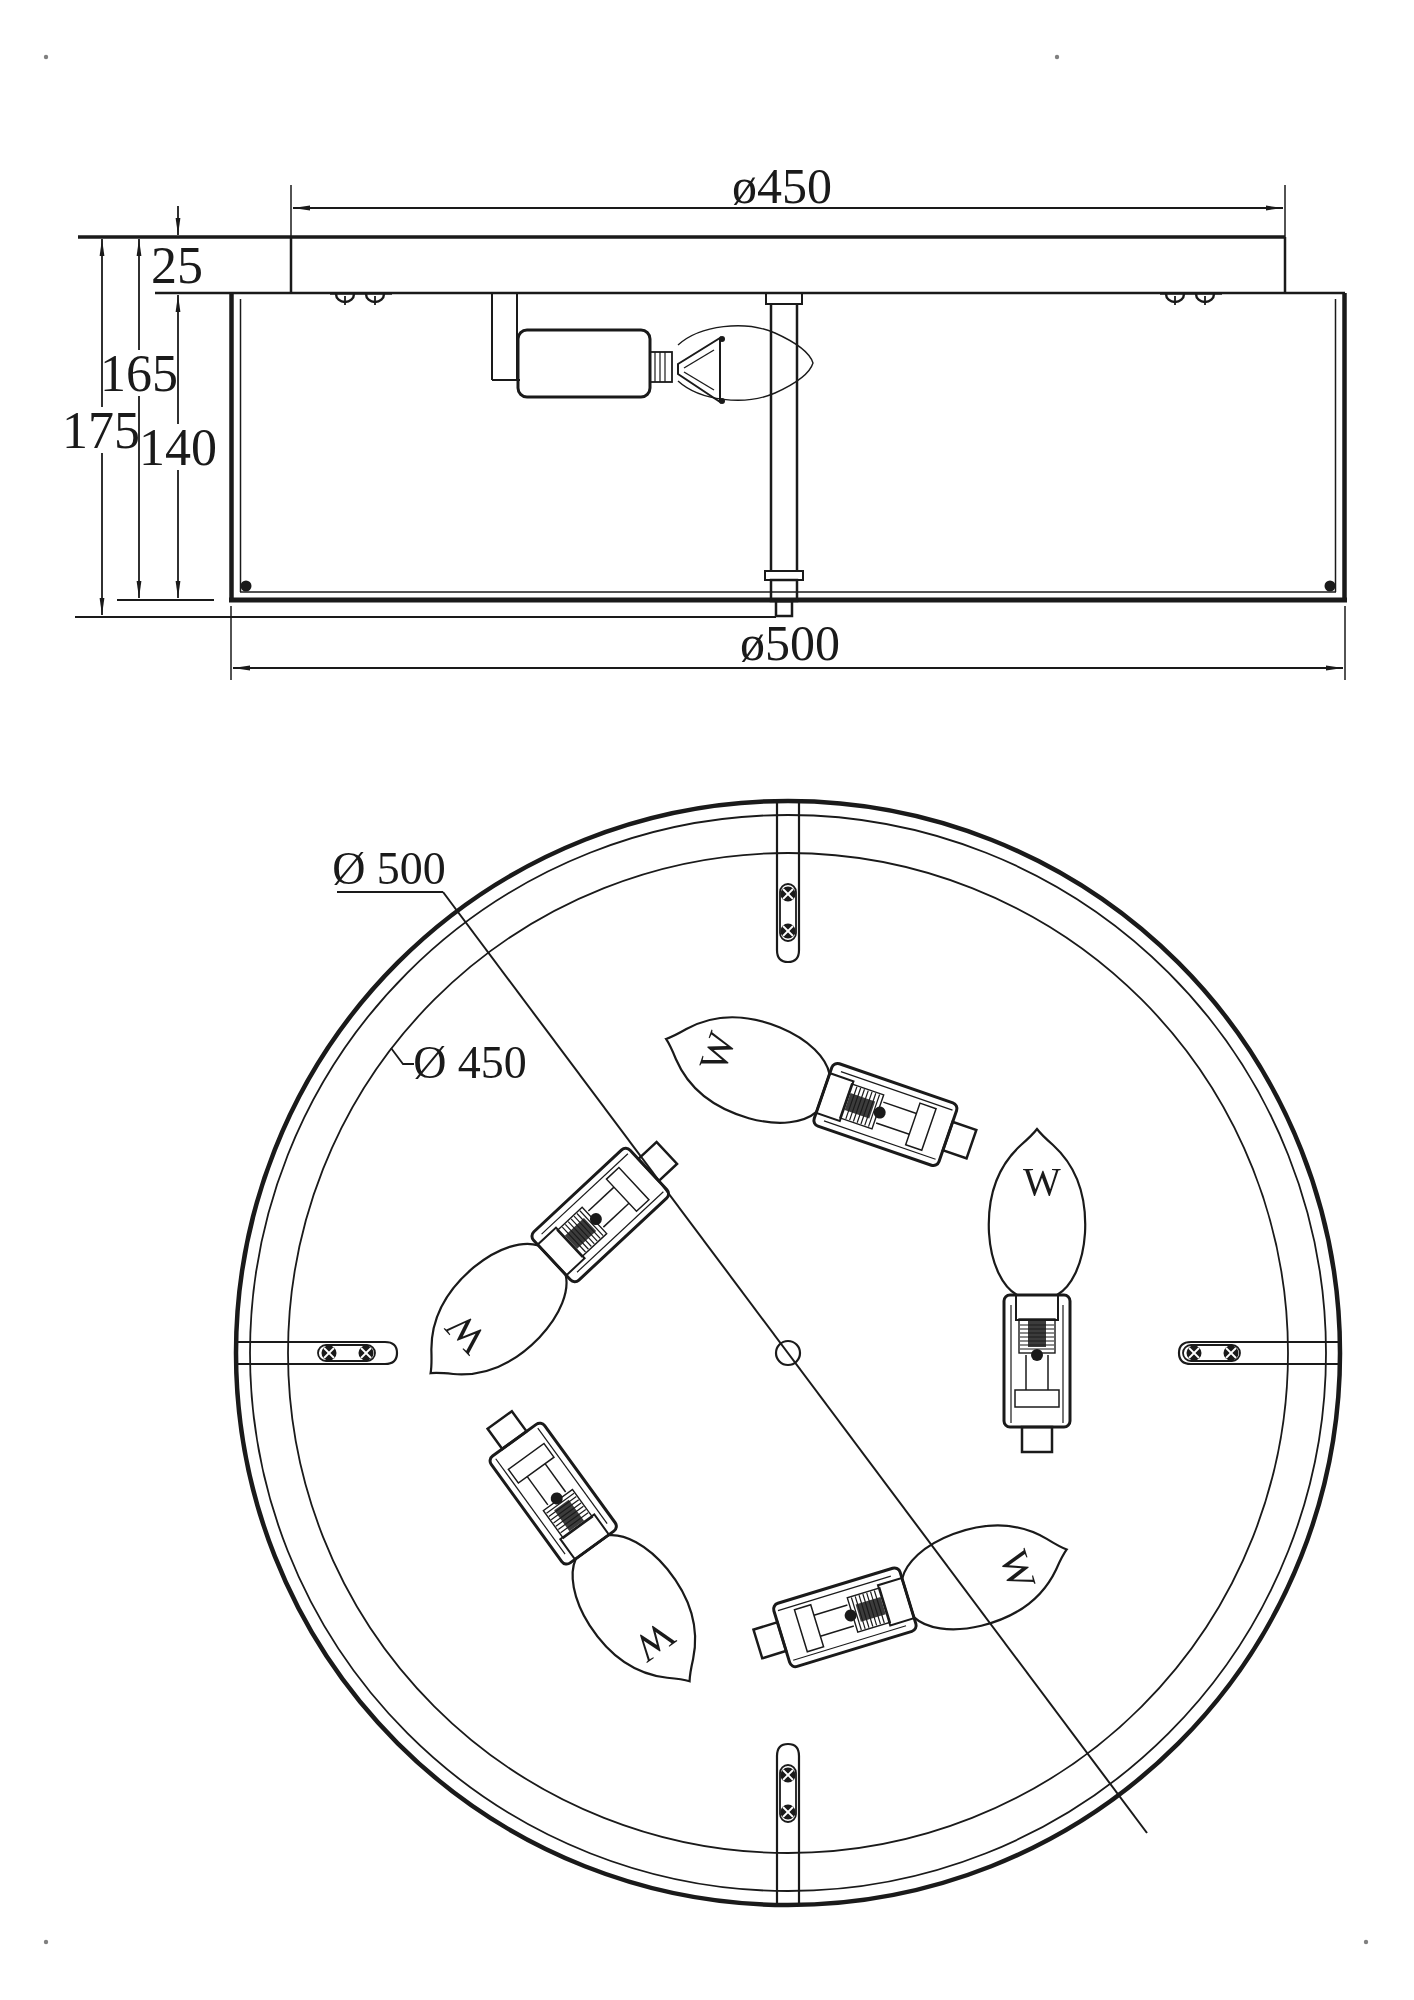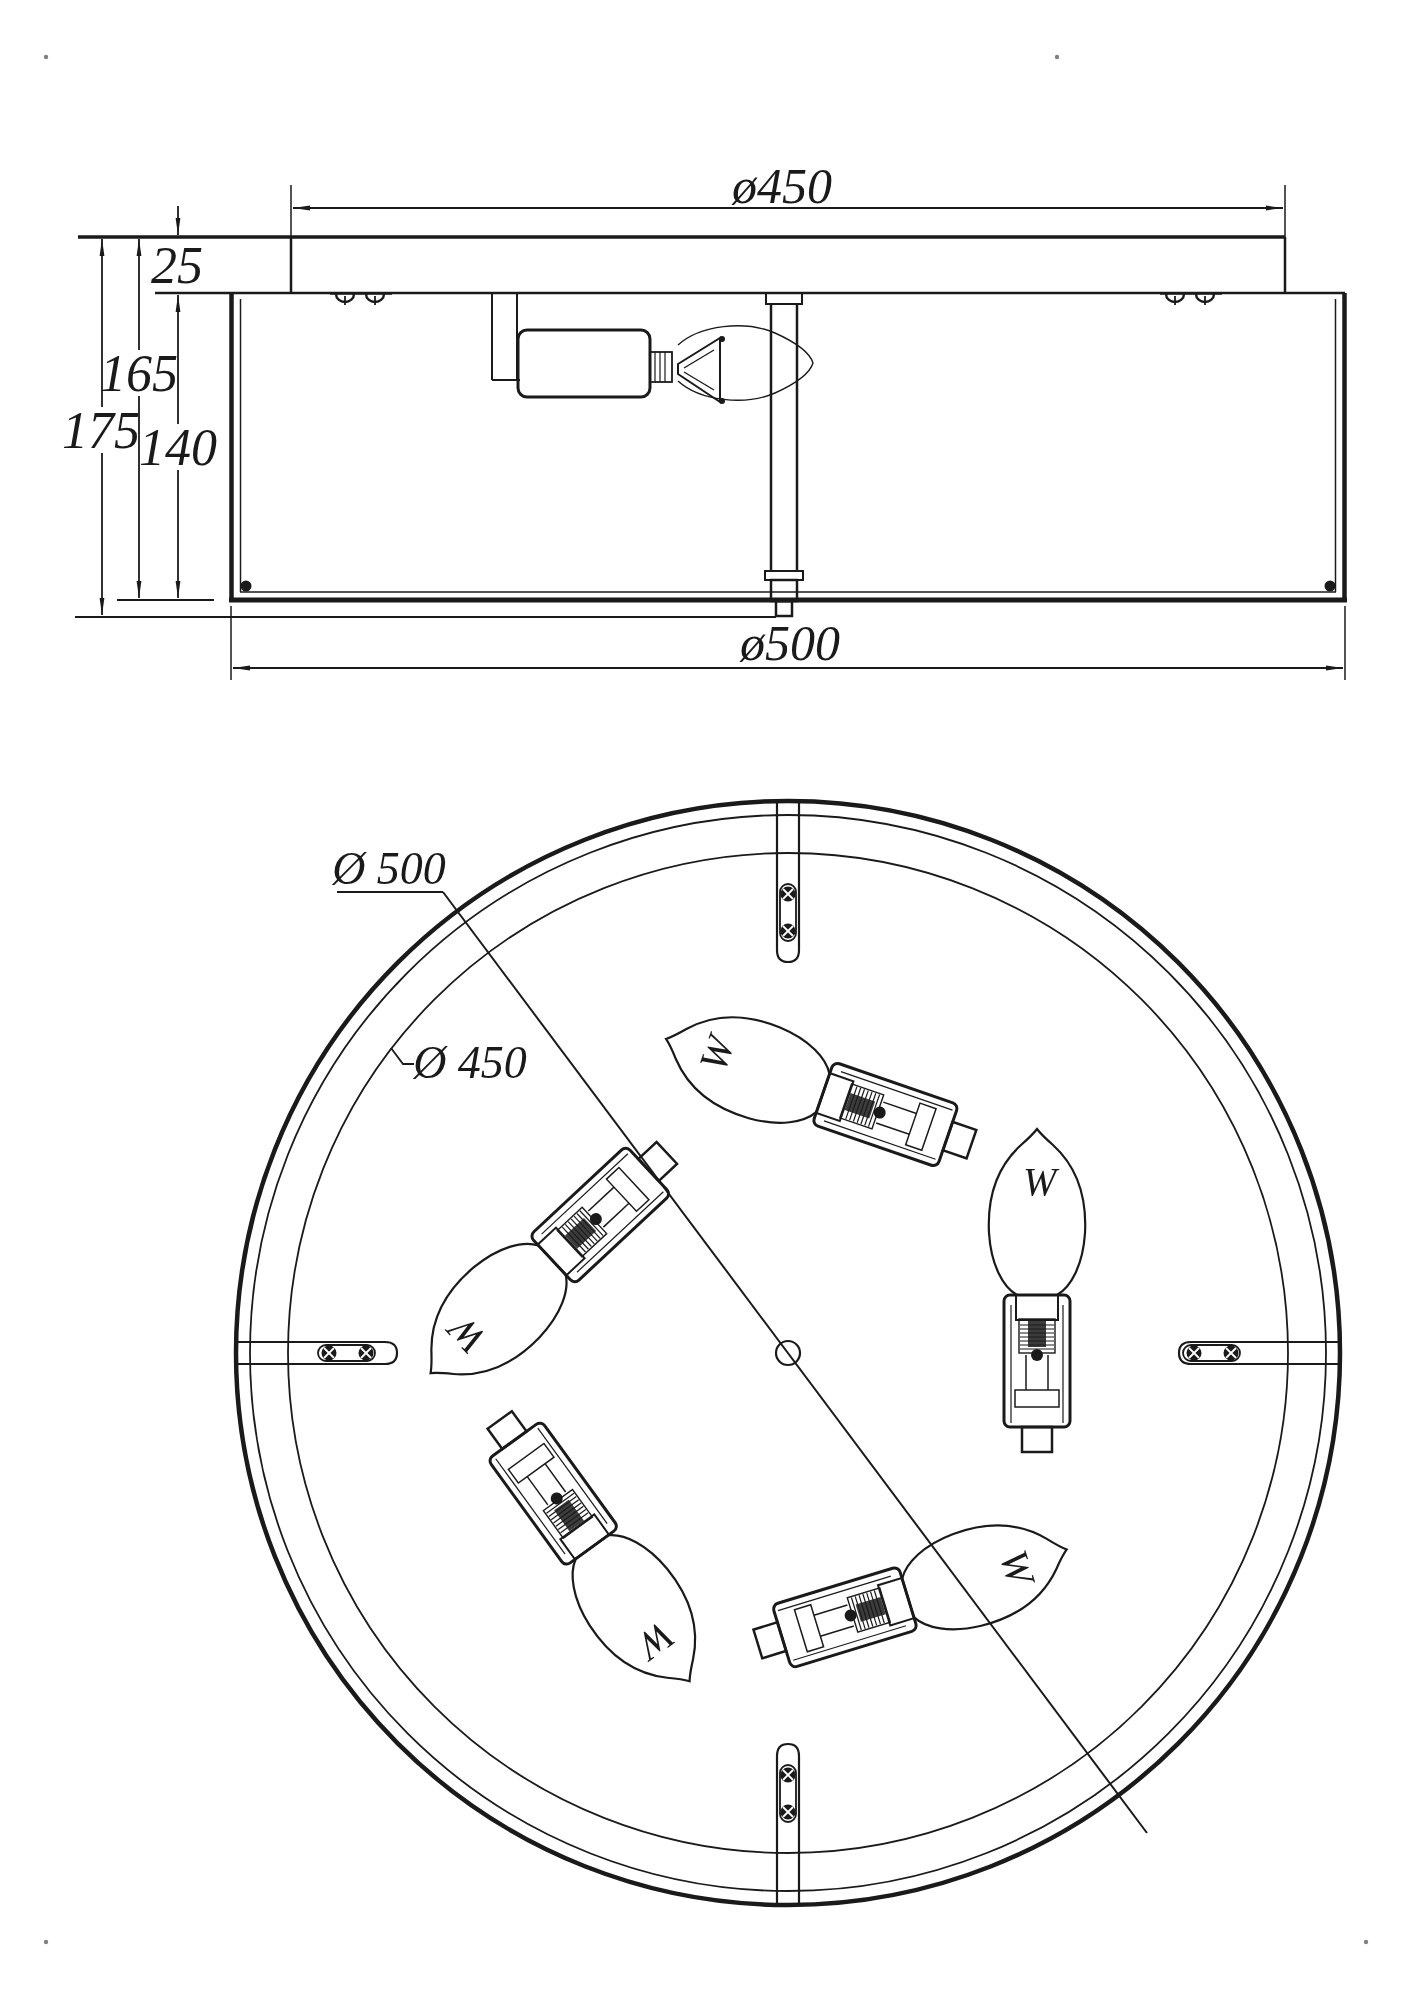--- a/index.html
+++ b/index.html
@@ -1,16 +1,16 @@
 <!DOCTYPE html>
 <html><head>
 <meta charset="utf-8">
 <style>
   html,body{margin:0;padding:0;background:#e8e8e8;}
-  .sheet{width:1414px;height:2000px;background:#ffffff;position:relative;margin:0 auto;overflow:hidden;font-style:italic;}
+  .sheet{width:1414px;height:2000px;background:#ffffff;position:relative;margin:0 auto;overflow:hidden;}
   svg{position:absolute;left:0;top:0;}
   .ln{stroke:#1a1a1a;fill:none;stroke-linecap:butt;stroke-linejoin:miter;}
   .fl{fill:#1a1a1a;stroke:none;}
   .bg{fill:#ffffff;stroke:none;}
   text{fill:#1a1a1a;font-family:"Liberation Serif","DejaVu Serif",serif;}
   .dim{font-size:52px;}
   .dia{font-size:50px;}
   .pdia{font-size:46px;}
   .wmark{font-size:40px;}
   .dot{fill:#555;opacity:.75;}

